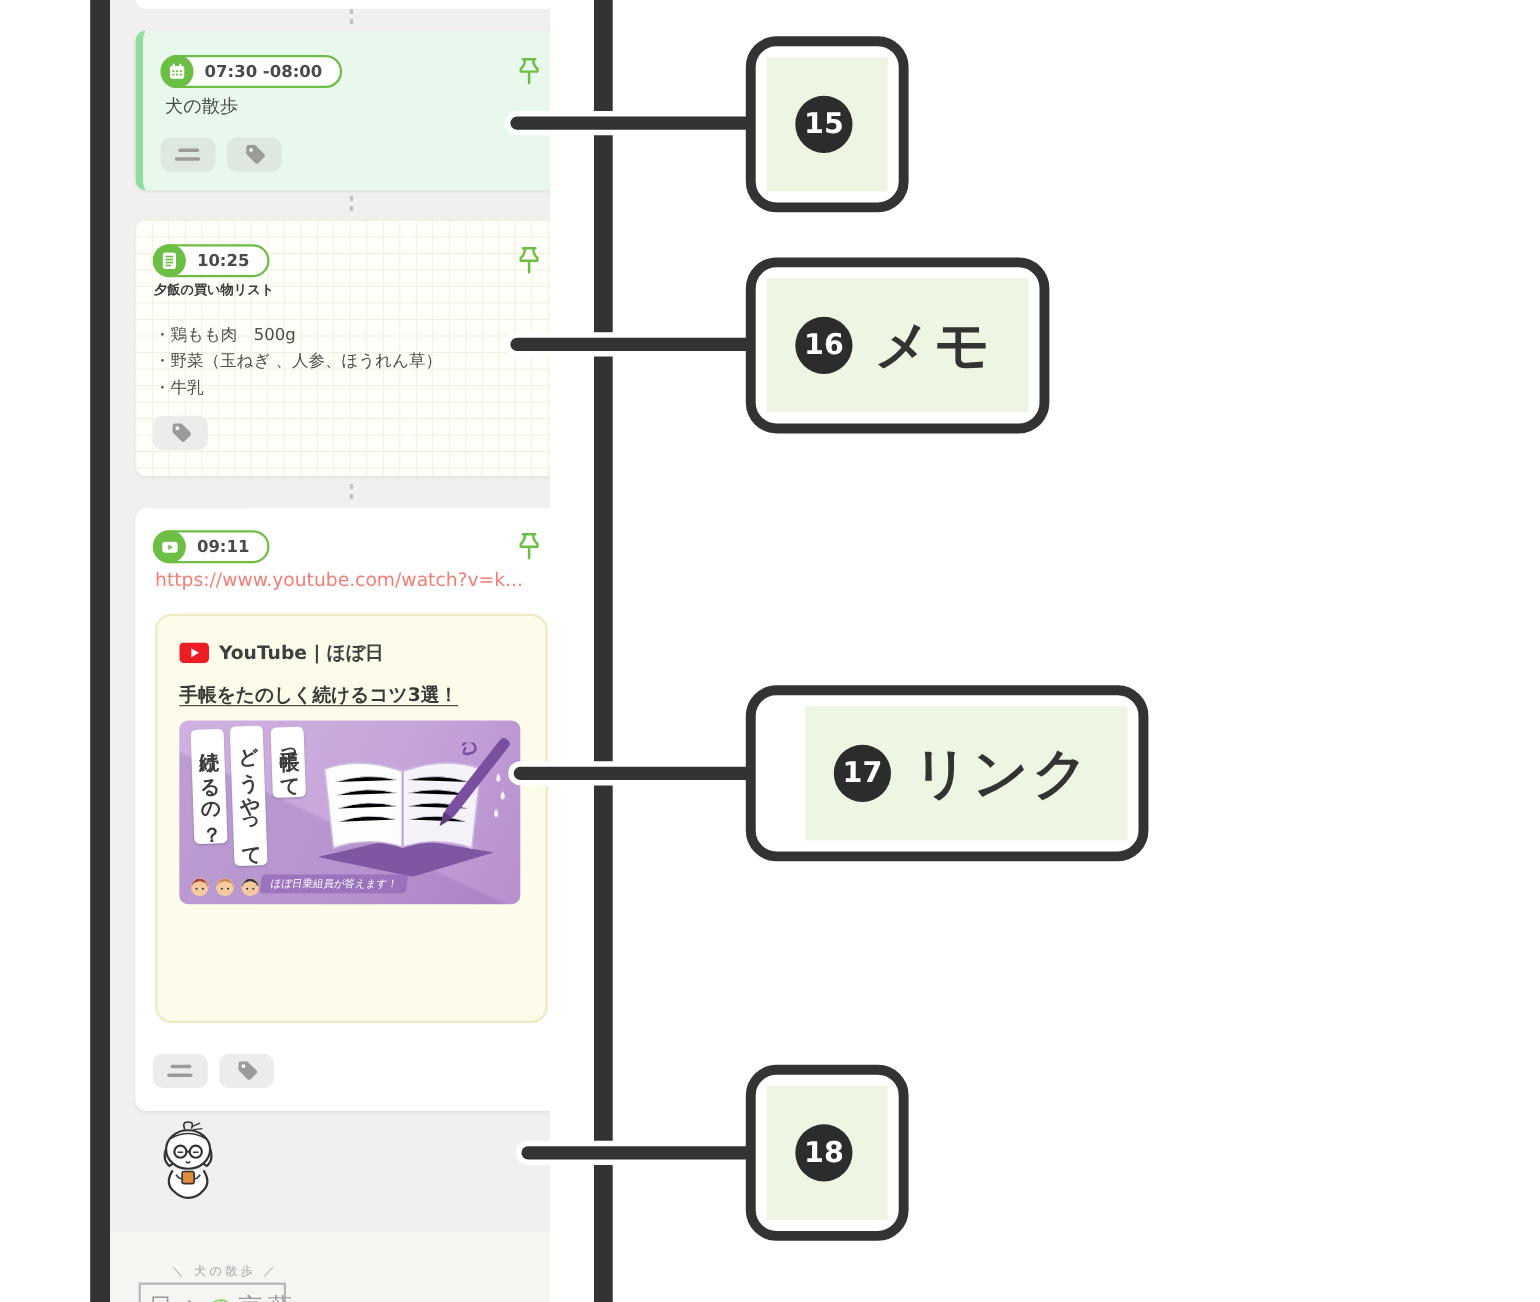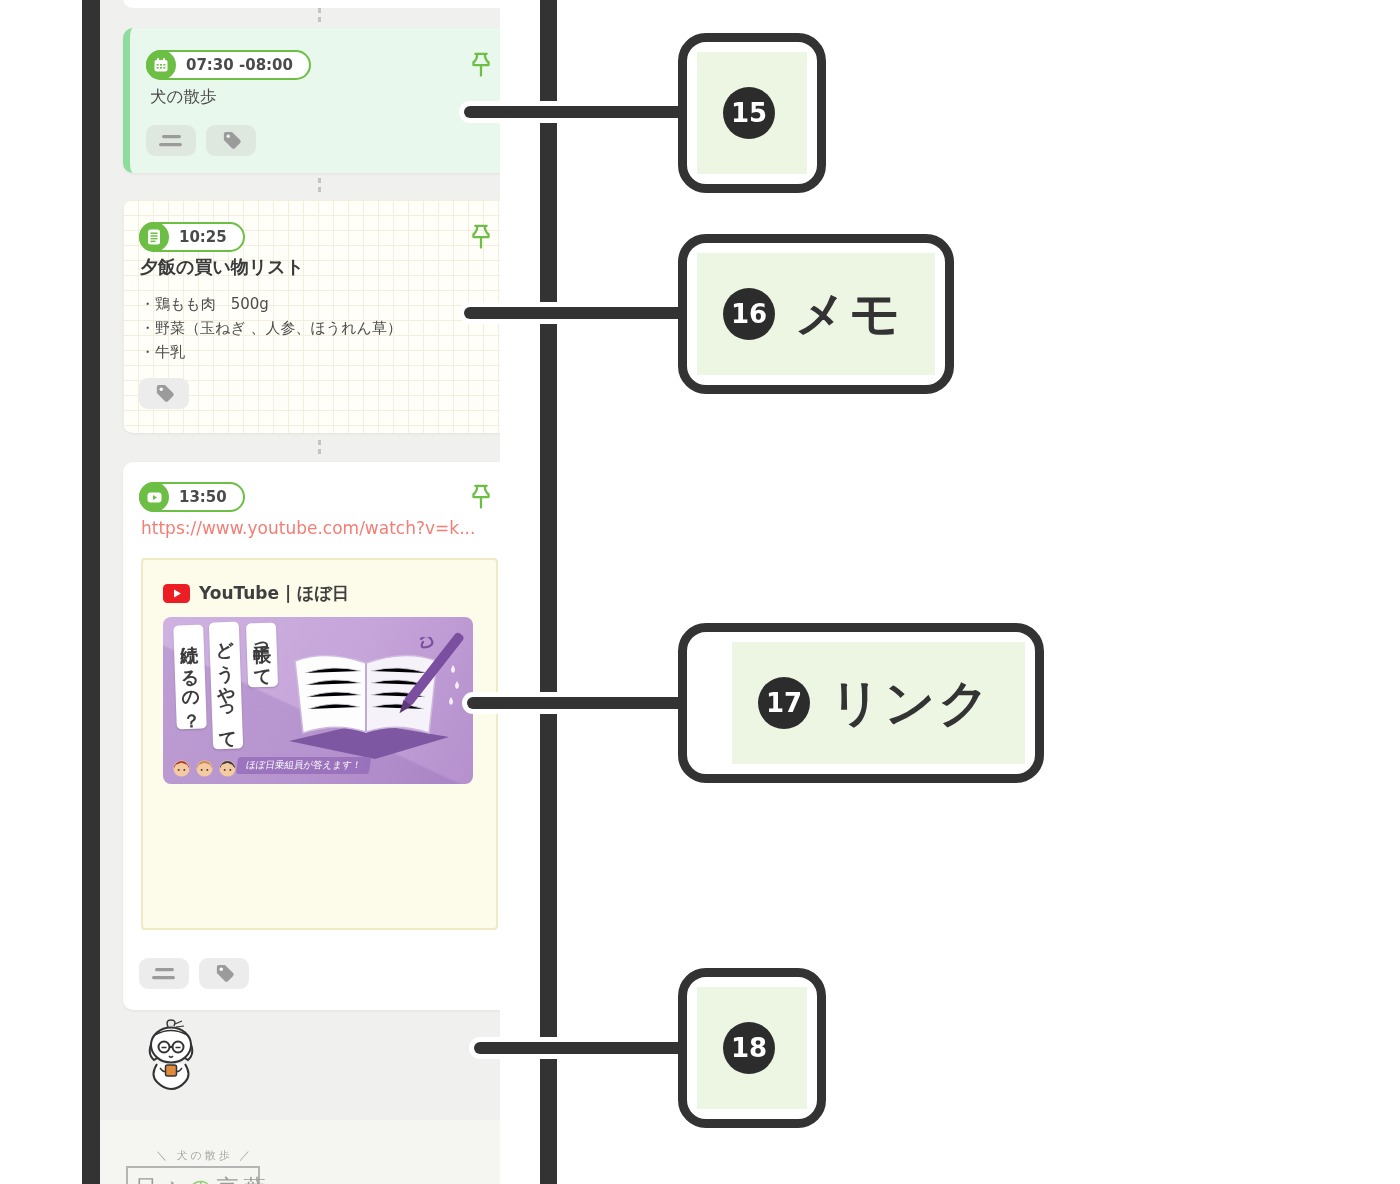--- a/index.html
+++ b/index.html
@@ -63,30 +63,30 @@
   .sched-title { position:absolute; left:20px; top:58px; font-size:16.5px; color:#4b4b4b; font-weight:500; }
 
   .btnrow { position:absolute; left:16px; display:flex; gap:10px; }
   .gbtn {
     width:50px; height:31px; border-radius:9px; border:none;
     display:flex; align-items:center; justify-content:center; cursor:pointer;
   }
   .gbtn.on-green { background:#dfe8de; }
   .gbtn.on-white { background:#ececec; }
 
-  .memo-title { position:absolute; left:17px; top:55px; font-size:18px; font-weight:bold; color:#3a3a3a; }
+  .memo-title { position:absolute; left:17px; top:55px; font-size:12px; font-weight:bold; color:#3a3a3a; }
   .memo-items { position:absolute; left:17px; top:92px; font-size:15px; color:#4c4c4c; line-height:1.6; }
 
   .link-url {
     position:absolute; left:18px; top:56px; width:360px;
     font-size:17px; color:#f47d75; white-space:nowrap; overflow:hidden; cursor:pointer;
   }
   .preview {
     position:absolute; left:18px; top:96px; width:357px; height:372px;
-    background:#fdfbe9; border:2px solid #f0e9c4; border-radius:4px;
+    background:#fdfbe9; border:2px solid #f0e9c4; border-radius:15px;
     padding:22px 20px; cursor:pointer;
   }
   .pv-head { display:flex; align-items:center; gap:9px; font-size:17px; font-weight:bold; color:#3f3f3f; }
   .pv-title {
     margin-top:15px; font-size:17px; font-weight:bold; color:#3a3a3a;
     text-decoration:underline; text-underline-offset:4px;
   }
   .pv-desc { margin-top:10px; font-size:13.6px; color:#4a4a4a; line-height:1.75; width:320px; }
 
   
@@ -246,35 +246,36 @@
   </div>
 
   <div class="card link">
     <div class="badge" style="top:20px">
       <span class="bicon">
         <svg width="15" height="11" viewBox="0 0 15 11">
             <rect x="0.5" y="0.5" width="14" height="10" rx="3" fill="#fff"></rect>
             <path d="M6 3 L10 5.5 L6 8 Z" fill="#6cbe44"></path>
           </svg>
       </span>
-      <span>13:50</span>
+      <span>09:11</span>
     </div>
     <svg class="pin" style="top:20px" viewBox="0 0 30 36">
       <path d="M9 4 h12 M19 4 c0 5 1 7 4 9 v3 H7 v-3 c3-2 4-4 4-9 M15 16 v11" fill="none" stroke="#6cbe44" stroke-width="2.4" stroke-linecap="round" stroke-linejoin="round"></path>
     </svg>
     <div class="link-url">https://www.youtube.com/watch?v=k...</div>
 
     <div class="preview">
       <div class="pv-head">
         <svg width="27" height="19" viewBox="0 0 27 19">
             <rect width="27" height="19" rx="4.5" fill="#ed1d24"></rect>
             <path d="M11 5.5 L18 9.5 L11 13.5 Z" fill="#fff"></path>
           </svg>
         <span>YouTube | ほぼ日</span>
       </div>
+      <div class="pv-title">手帳をたのしく続けるコツ3選！</div>
 
       <div class="thumb">
         <div class="thumb-shade"></div>
         <svg style="position:absolute;left:108px;top:20px" width="190" height="125" viewBox="0 0 190 125">
           <path d="M18 104 L95 86 L178 100 L104 122 Z" fill="#7e57a2"></path>
           <path d="M95 26 Q55 12 24 24 L32 96 Q64 85 95 95 Z" fill="#fdfdfd" stroke="#cdbade" stroke-width="1.5"></path>
           <path d="M95 26 Q135 12 166 24 L158 96 Q126 85 95 95 Z" fill="#f5f2fa" stroke="#cdbade" stroke-width="1.5"></path>
           <g stroke="#ddd6ea" stroke-width="0.8">
             <path d="M34 36 Q62 27 90 34"></path>
               <path d="M35 48 Q62 39 90 46"></path>

